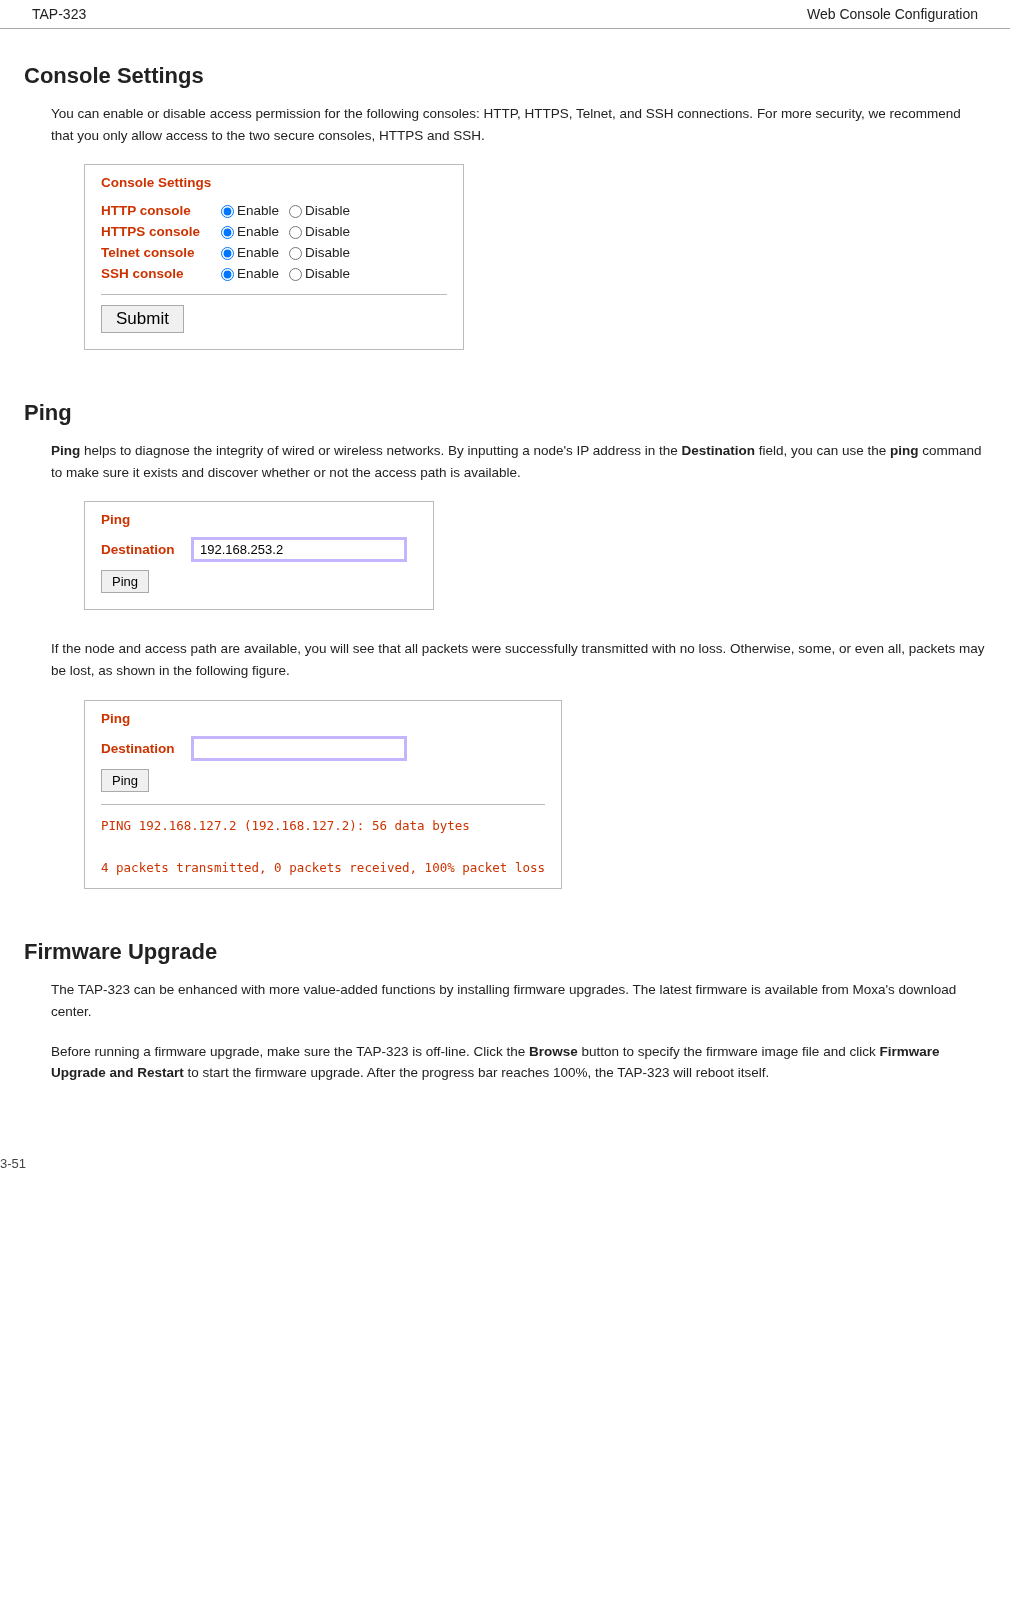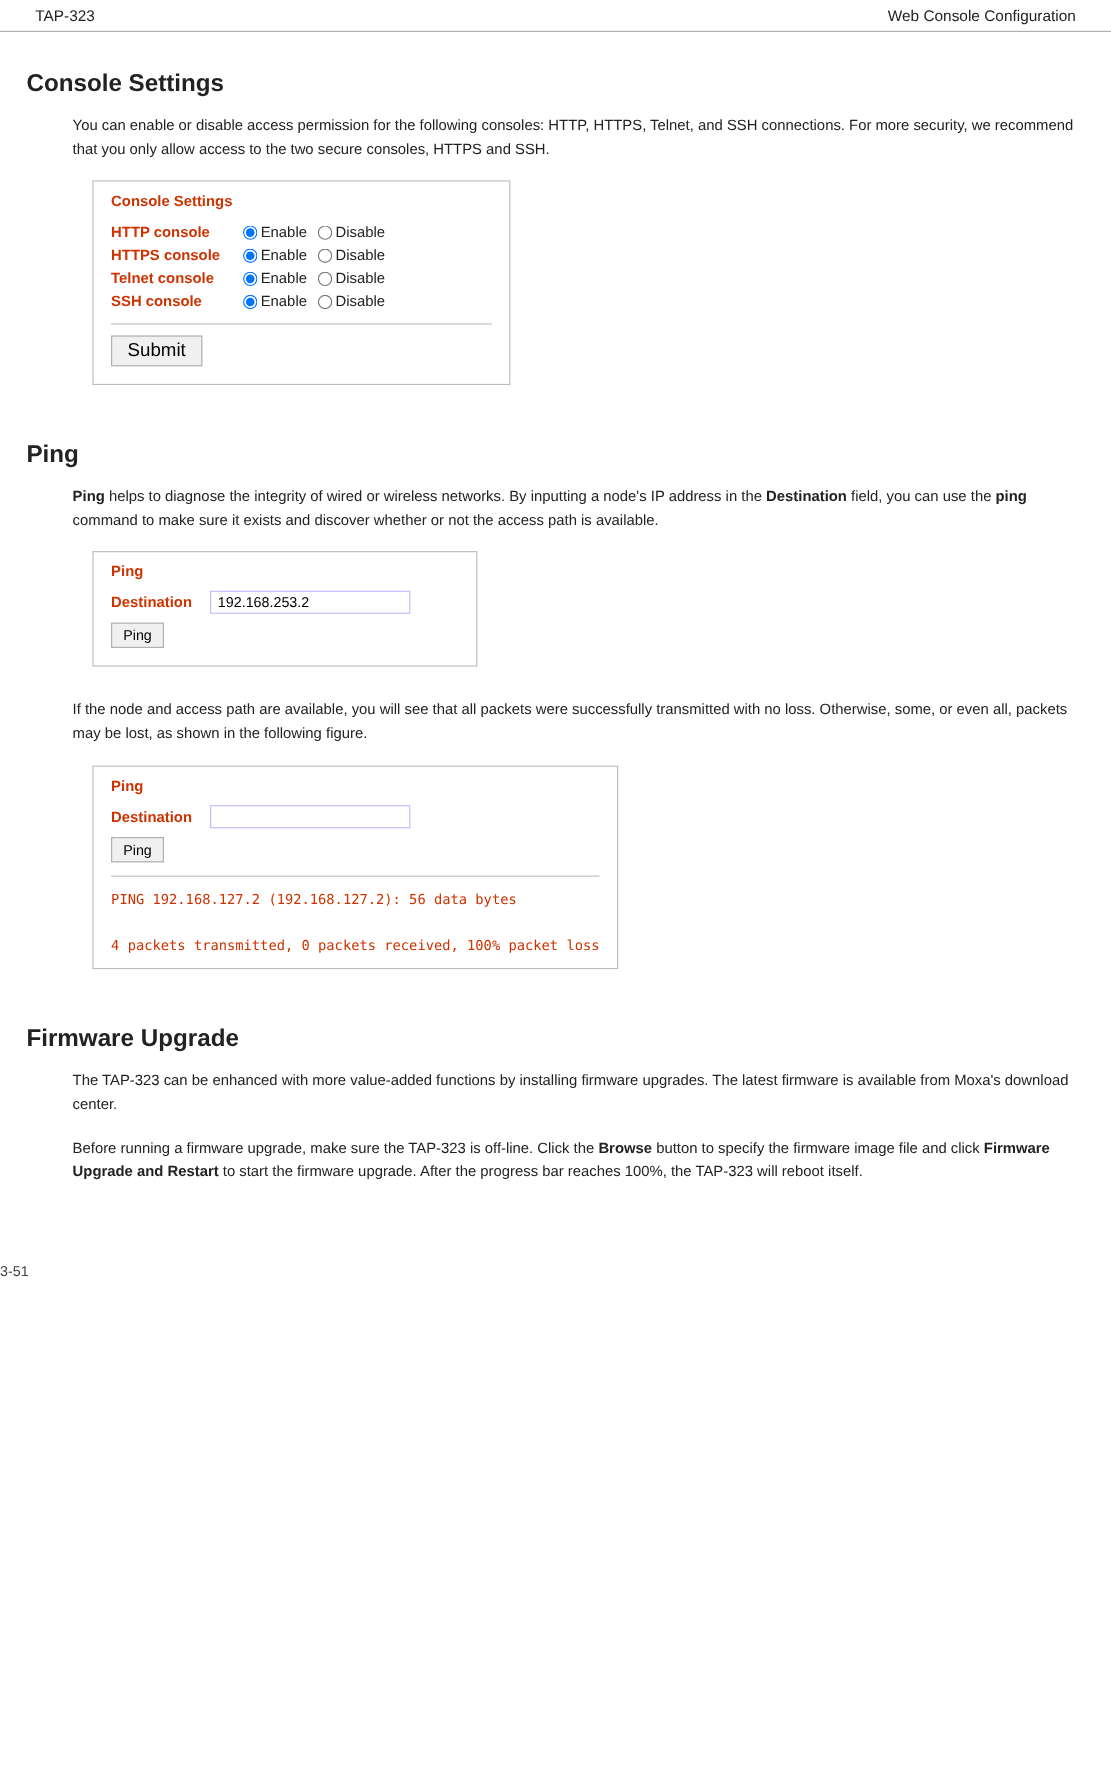--- a/index.html
+++ b/index.html
@@ -23,21 +23,21 @@
     .page-content {
       padding: 24px 24px 24px 24px;
     }
     h2 {
       font-size: 22px;
       font-weight: bold;
       margin-bottom: 14px;
       margin-top: 10px;
     }
     .section-desc {
-      margin-left: 42px;
+      margin-left: 27px;
       margin-bottom: 18px;
       font-size: 13.5px;
       line-height: 1.6;
     }
     .widget-box {
       border: 1px solid #bbb;
       margin-left: 50px;
       margin-bottom: 20px;
       padding: 10px 16px 16px 16px;
       display: inline-block;
@@ -91,24 +91,24 @@
       align-items: center;
       margin-bottom: 8px;
     }
     .ping-label {
       color: #cc3300;
       font-weight: bold;
       min-width: 90px;
       font-size: 13.5px;
     }
     .ping-input {
-      border: 1px solid #c4b5fd;
+      border: 3px solid #c4b5fd;
       padding: 2px 6px;
       font-size: 13px;
-      width: 182px;
+      width: 216px;
     }
     .ping-btn {
       border: 1px solid #aaa;
       background: #f0f0f0;
       padding: 3px 10px;
       cursor: pointer;
       font-size: 13px;
       margin-top: 0;
     }
     .ping-output-text {

